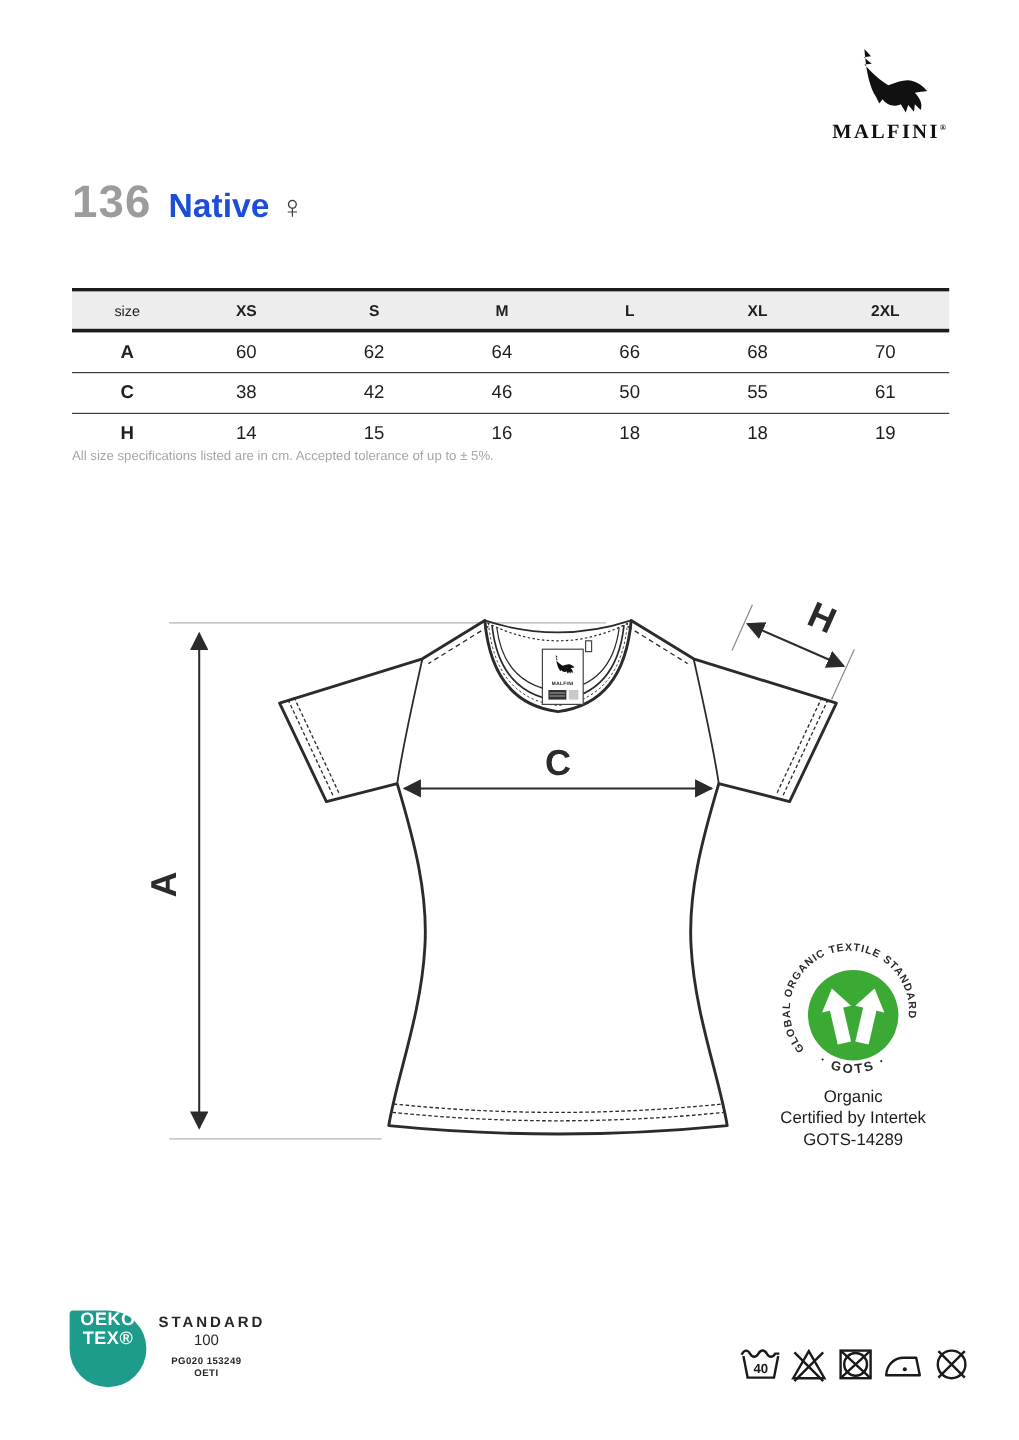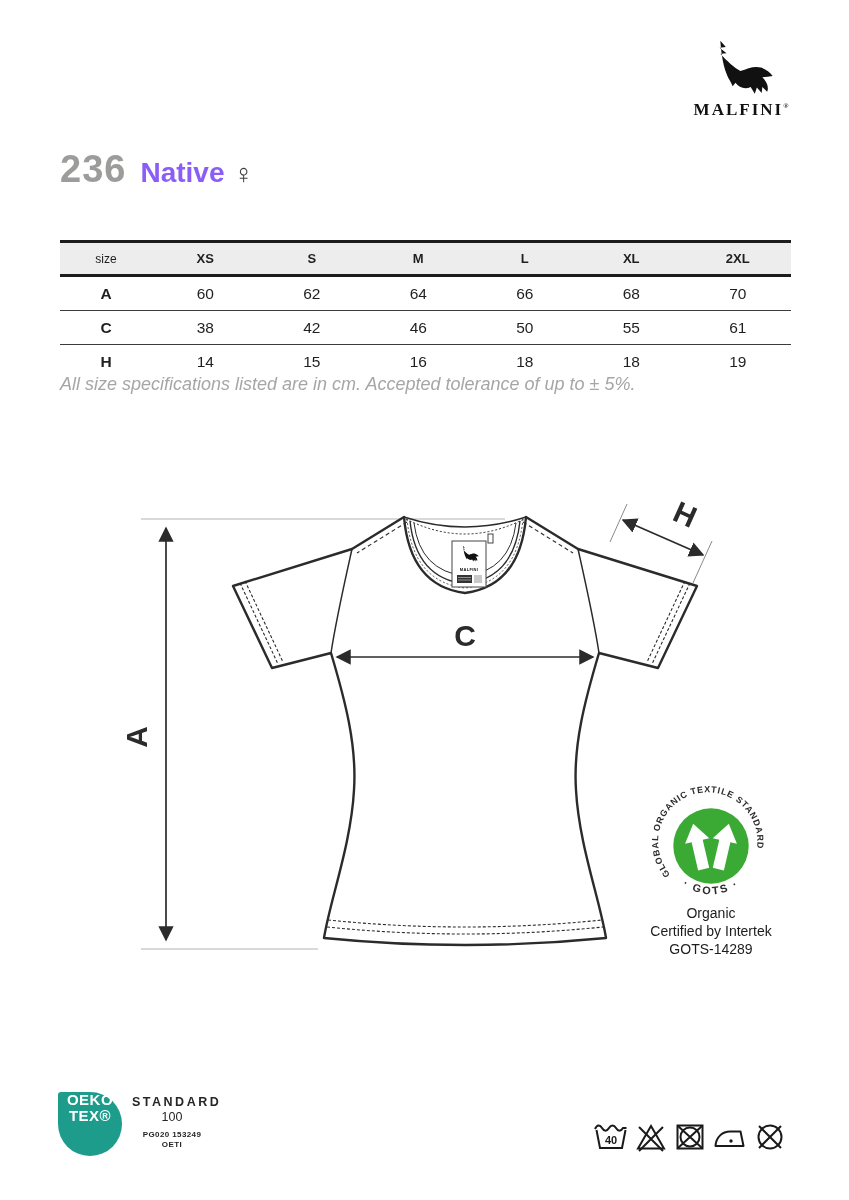--- a/index.html
+++ b/index.html
@@ -9,38 +9,38 @@
   
   .logo-block{position:absolute;left:675px;top:38px;width:132px;text-align:center;}
   .logo-bird{display:block;margin:0 auto;}
   .wordmark{font-family:"Liberation Serif",serif;font-weight:bold;font-size:17px;
             letter-spacing:2px;color:#111;white-space:nowrap;}
   .wordmark sup{font-size:7px;letter-spacing:0;}
 
   
   .title-row{position:absolute;left:60px;top:148px;display:flex;align-items:baseline;}
   .style-number{font-size:38px;font-weight:bold;color:#9c9c9b;letter-spacing:1px;}
-  .style-name{font-size:28px;font-weight:bold;color:#8b5cf6;margin-left:14px;}
+  .style-name{font-size:28px;font-weight:bold;color:#1d4ed8;margin-left:14px;}
   .gender{font-size:27px;font-weight:400;color:#3c3c3c;margin-left:9px;position:relative;top:1px;}
 
   
   .spec-title{position:absolute;left:60px;top:214px;font-size:17.5px;font-weight:bold;
               letter-spacing:.3px;color:#191919;}
   .spec-title .unit{color:#9c9c9b;margin-left:6px;}
 
   .spec-table{position:absolute;left:60px;top:240px;width:731px;border-top:3px solid #1c1c1c;}
   .t-head,.t-row{display:grid;grid-template-columns:92px repeat(6,1fr);align-items:center;}
   .t-head{background:#ededed;height:31px;border-bottom:3px solid #1c1c1c;}
   .t-row{height:33px;border-bottom:1.5px solid #3c3c3c;}
   .t-row:last-child{border-bottom:none;}
   .cell{text-align:center;font-size:15.5px;}
   .cell.hd{font-weight:bold;font-size:13px;}
   .cell.size-word{font-weight:400;font-size:12px;}
   .cell.rowlab{font-weight:bold;}
-  .footnote{position:absolute;left:60px;top:374px;font-size:18px;font-style:italic;color:#a6a6a6;}
+  .footnote{position:absolute;left:60px;top:374px;font-size:11px;color:#a6a6a6;}
 
   
   .diagram{position:absolute;left:0;top:0;}
 
   
   .gots-logo{position:absolute;left:649px;top:784px;}
   .gots-caption{position:absolute;left:631px;top:905px;width:160px;text-align:center;
                 font-size:14px;line-height:1.28;color:#1c1c1c;}
 
   
@@ -48,21 +48,21 @@
   .oeko-badge{width:64px;height:64px;background:#1d9b8b;border-radius:3px 50% 50% 50%;
               color:#fff;font-weight:bold;font-size:15px;line-height:1.05;text-align:center;
               display:flex;flex-direction:column;letter-spacing:.5px;}
   .oeko-text{margin-left:10px;width:80px;text-align:center;color:#262626;padding-top:3px;}
   .oeko-standard{font-size:12.5px;font-weight:bold;letter-spacing:2.5px;}
   .oeko-number{font-size:12.5px;font-weight:normal;margin-top:1px;}
   .oeko-cert{font-size:8px;font-weight:bold;margin-top:6px;letter-spacing:.4px;}
   .oeko-inst{font-size:8px;font-weight:bold;margin-top:1px;letter-spacing:.4px;}
 
   
-  .care-row{position:absolute;left:593px;top:1120px;display:flex;gap:5px;align-items:flex-end;}
+  .care-row{position:absolute;left:616px;top:1120px;display:flex;gap:5px;align-items:flex-end;}
   .care-row svg{display:block;}
 </style>
 </head>
 <body>
 
 <div class="page">
 
   <svg width="0" height="0" style="position:absolute" aria-hidden="true">
     <defs>
       <path id="birdPath" d="M30,4 L38,13 L29,14 L39,22 L30,23
@@ -74,21 +74,21 @@
   </svg>
 
   <div class="logo-block">
     <svg class="logo-bird" width="104" height="62" viewBox="0 0 120 90">
       <use href="#birdPath" fill="#111"></use>
     </svg>
     <div class="wordmark"><span>MALFINI</span><sup>®</sup></div>
   </div>
 
   <div class="title-row">
-    <span class="style-number">236</span>
+    <span class="style-number">136</span>
     <span class="style-name">Native</span>
     <span class="gender">♀</span>
   </div>
 
 
   <div class="spec-table">
     <div class="t-head">
       <div class="cell size-word">size</div>
       <div class="cell hd">XS</div>
       <div class="cell hd">S</div>

